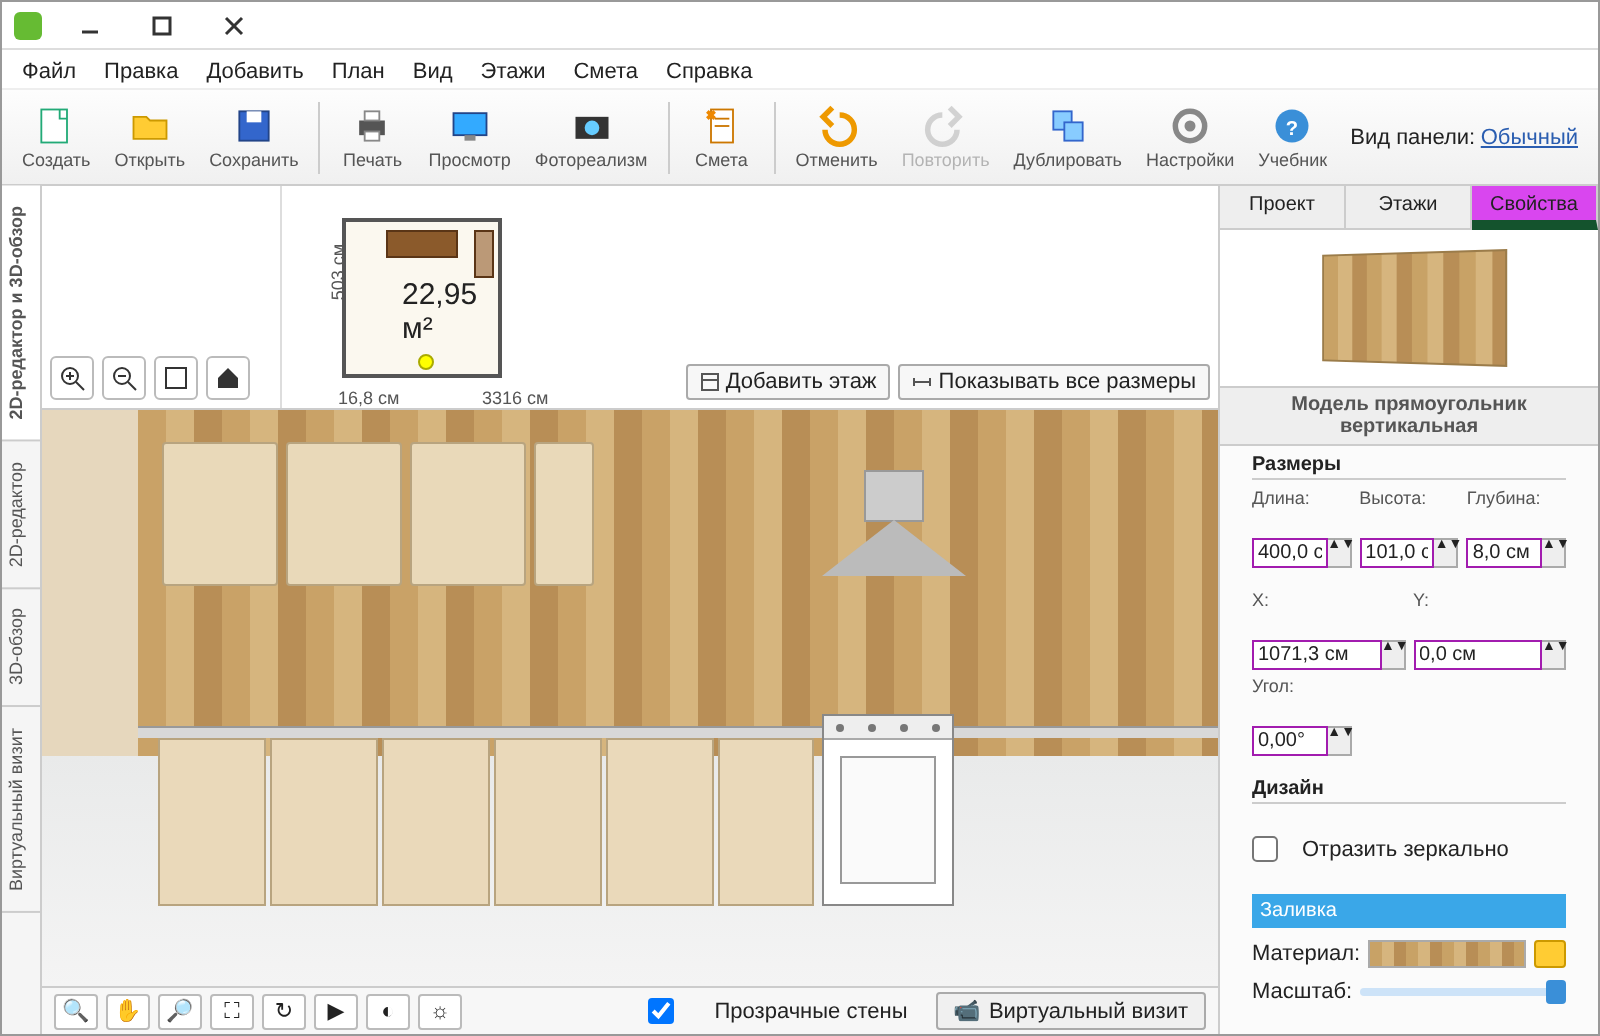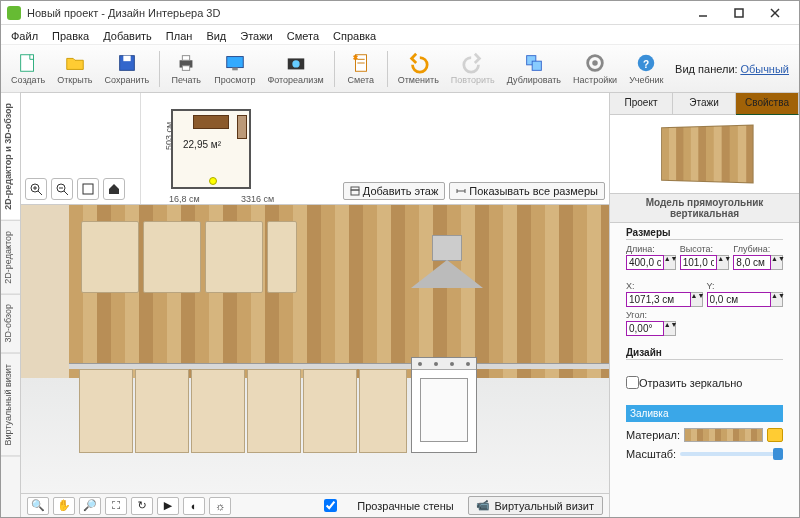--- a/index.html
+++ b/index.html
@@ -20,21 +20,21 @@
 .main{display:flex;height:424px}
 .vtabs{width:20px;background:#f5f5f5;border-right:1px solid #ccc;display:flex;flex-direction:column}
 .vtab{flex:0 0 auto;writing-mode:vertical-rl;transform:rotate(180deg);padding:10px 2px;font-size:9px;color:#555;border-top:1px solid #ccc;cursor:pointer;text-align:center;white-space:nowrap}
 .vtab.active{background:#fff;font-weight:bold}
 .center{flex:1;display:flex;flex-direction:column;position:relative}
 .plan-strip{height:112px;background:#fff;border-bottom:1px solid #ccc;position:relative;display:flex}
 .plan-tools{width:120px;display:flex;align-items:flex-end;gap:4px;padding:4px;border-right:1px solid #ddd}
 .ptool{width:22px;height:22px;border:1px solid #bbb;border-radius:3px;background:#fff;display:flex;align-items:center;justify-content:center;cursor:pointer}
 .plan-view{flex:1;position:relative;display:flex;align-items:center;justify-content:flex-start;padding-left:30px}
 .plan-room{width:80px;height:80px;background:#fbf8ef;border:2px solid #555;position:relative}
-.plan-room .area{position:absolute;top:28px;left:10px;font-size:10px}
+.plan-room .area{position:absolute;top:28px;left:28px;font-size:15px}
 .plan-lbl-v{position:absolute;left:14px;top:38px;transform:rotate(-90deg);font-size:9px;color:#555}
 .plan-lbl-h1{position:absolute;left:28px;bottom:0;font-size:9px;color:#555}
 .plan-lbl-h2{position:absolute;left:100px;bottom:0;font-size:9px;color:#555}
 .plan-buttons{position:absolute;right:4px;bottom:4px;display:flex;gap:4px}
 .pbtn{border:1px solid #aaa;background:#f7f7f7;padding:2px 6px;font-size:10px;cursor:pointer;display:flex;align-items:center;gap:3px;border-radius:2px}
 .view3d{flex:1;position:relative;overflow:hidden}
 .floor{position:absolute;left:0;right:0;bottom:0;height:40%;background:linear-gradient(#e9eaea,#f4f4f4)}
 .wall{position:absolute;left:48px;right:0;top:0;bottom:32%;background:repeating-linear-gradient(90deg,#c9a267 0 14px,#d6b57e 14px 28px,#b88e56 28px 42px),repeating-linear-gradient(0deg,rgba(0,0,0,.06) 0 1px,transparent 1px 18px)}
 .leftwall{position:absolute;left:0;width:48px;top:0;bottom:32%;background:#e6d7bd}
 .cabinet{position:absolute;background:#e9d9b9;border:1px solid #b8a47f;border-radius:2px}
@@ -52,49 +52,48 @@
 .stove .ctrl{height:12px;background:#eee;border-bottom:1px solid #aaa;display:flex;justify-content:space-around;align-items:center}
 .stove .ctrl i{width:4px;height:4px;background:#777;border-radius:50%}
 .stove .door{margin:8px;height:64px;border:1px solid #999;background:#fafafa}
 .bottombar{height:24px;border-top:1px solid #ccc;background:#f7f7f7;display:flex;align-items:center;padding:0 6px;gap:4px}
 .bbtn{width:22px;height:18px;border:1px solid #bbb;background:#fff;border-radius:2px;display:flex;align-items:center;justify-content:center;cursor:pointer}
 .bottombar .chk{margin-left:auto;display:flex;align-items:center;gap:20px;font-size:10px}
 .bottombar .vbtn{border:1px solid #aaa;background:#f0f0f0;padding:2px 8px;margin-left:10px;font-size:10px;cursor:pointer;display:flex;align-items:center;gap:4px;border-radius:2px}
 .props{width:190px;border-left:1px solid #ccc;background:#fbfbfb;display:flex;flex-direction:column}
 .ptabs{display:flex;height:22px;border-bottom:1px solid #ccc}
 .ptab{flex:1;text-align:center;padding:4px 0;font-size:10px;cursor:pointer;border-right:1px solid #ccc;background:#eee}
-.ptab.active{background:#a16207;border-bottom:1px solid #14532d;margin-bottom:-1px}
+.ptab.active{background:#d946ef;border-bottom:5px solid #14532d;margin-bottom:-1px}
 .preview{height:78px;display:flex;align-items:center;justify-content:center;background:#fff}
 .preview .tex{width:96px;height:56px;background:repeating-linear-gradient(90deg,#c8a266 0 8px,#d6b57e 8px 16px,#b88e56 16px 24px);transform:perspective(260px) rotateY(-16deg);border:1px solid #9b7c4a}
 .objname{background:#eee;border-top:1px solid #ccc;border-bottom:1px solid #ccc;padding:3px 4px;font-size:10px;font-weight:bold;color:#555;text-align:center}
 .section{padding:4px 16px}
 .section h4{font-size:10px;font-weight:bold;border-bottom:1px solid #ccc;margin-bottom:4px;padding-bottom:1px}
 .row3{display:flex;gap:4px;margin-bottom:3px}
 .row3>div{flex:1}
-.flabel{font-size:9px;color:#555;display:block;margin-bottom:1px}
+.flabel{font-size:9px;color:#555;display:block;margin-bottom:15px}
 .finput{width:100%;display:flex}
 .finput input{flex:1;width:100%;border:1px solid #a21caf;padding:1px 2px;font-size:10px;min-width:0}
 .finput .spin{width:12px;border:1px solid #aaa;border-left:none;background:#eee;font-size:7px;text-align:center;line-height:5px;cursor:pointer}
-.chkrow{display:flex;align-items:center;gap:0;font-size:10px;margin:16px 0}
+.chkrow{display:flex;align-items:center;gap:12px;font-size:10px;margin:16px 0}
 .fillbox{background:#3aa7e8;color:#fff;padding:3px 4px;font-size:10px;margin-top:2px}
 .matrow{display:flex;align-items:center;gap:4px;margin-top:6px;font-size:10px}
 .matrow .sw{flex:1;height:14px;background:repeating-linear-gradient(90deg,#c8a266 0 6px,#d6b57e 6px 12px,#b88e56 12px 18px);border:1px solid #aaa}
 .matrow .fold{width:16px;height:14px;background:#fc3;border:1px solid #c90;border-radius:2px;cursor:pointer}
 .slider{flex:1;height:4px;background:#cde3f8;position:relative;border-radius:2px}
 .slider .thumb{position:absolute;right:0;top:-4px;width:10px;height:12px;background:#3a8fd8;border-radius:2px;cursor:pointer}
 svg{display:block}
 .dot-y{position:absolute;bottom:2px;left:36px;width:8px;height:8px;background:#ff0;border-radius:50%;border:1px solid #aa0}
 .furn{position:absolute;background:#8b5a2b;border:1px solid #5a3516}
 </style>
 </head>
 <body>
 
 <div class="titlebar">
   <div class="ico"></div>
-  <div class="title">Новый проект - Дизайн Интерьера 3D</div>
   <div class="wbtn">
       <svg width="10" height="10">
         <line x1="1" y1="8" x2="9" y2="8" stroke="#333" stroke-width="1.5"></line>
       </svg>
     </div>
   <div class="wbtn">
       <svg width="10" height="10">
         <rect x="1" y="1" width="8" height="8" fill="none" stroke="#333" stroke-width="1.5"></rect>
       </svg>
     </div>

